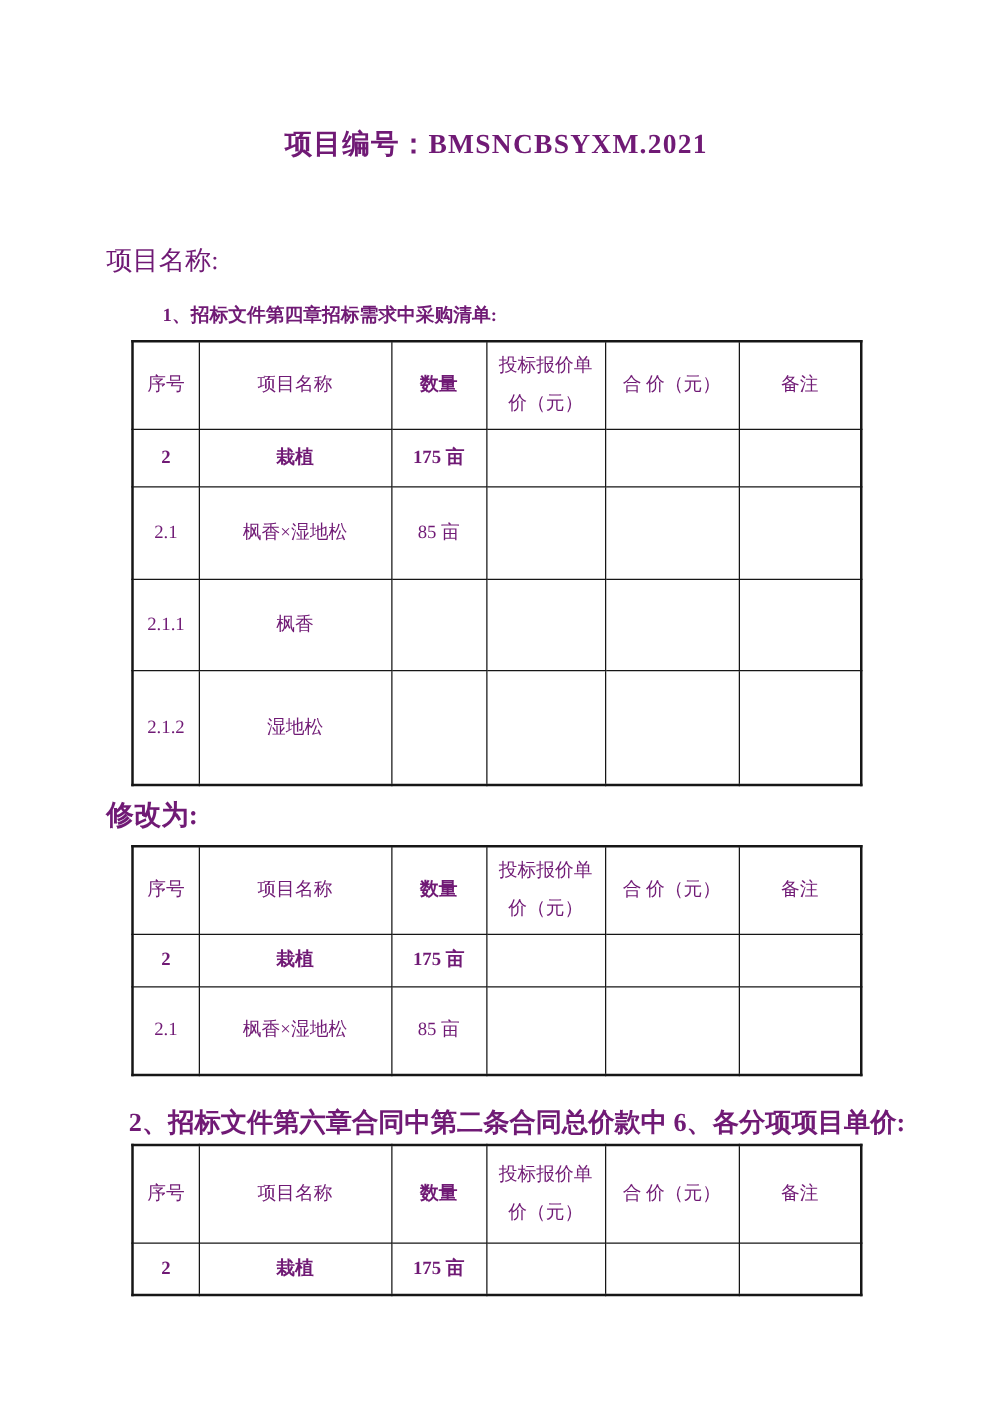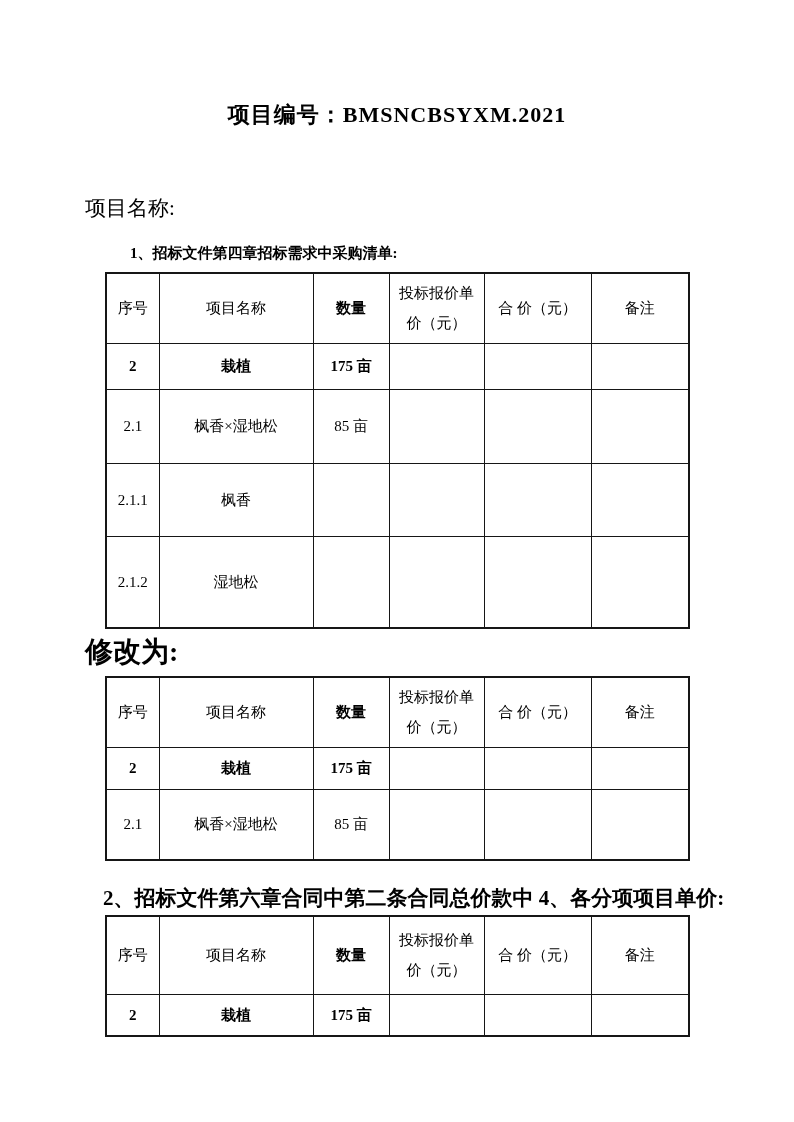--- a/index.html
+++ b/index.html
@@ -6,21 +6,21 @@
     margin: 0;
     padding: 0;
     background: #ffffff;
   }
   .page {
     position: relative;
     width: 794px;
     height: 1122px;
     margin: 0 auto;
     background: #ffffff;
-    color: #000000;
+    color: #701a75;
     font-family: "Liberation Serif", "DejaVu Serif", serif;
     overflow: hidden;
   }
   .doc-title {
     padding-top: 100px;
     text-align: center;
     font-size: 22px;
     font-weight: bold;
     letter-spacing: 1px;
     line-height: 30px;
@@ -57,21 +57,21 @@
   .doc-table th { line-height: 30px; }
   .doc-table th.qty-col { font-weight: bold; }
   .t1 { margin-top: 4px; }
   .t1 tr.hdr    { height: 70px; }
   .t1 tr.r0     { height: 46px; }
   .t1 tr.r1     { height: 74px; }
   .t1 tr.r2     { height: 73px; }
   .t1 tr.r3     { height: 92px; }
   .modified-label {
     margin: 9px 0 0 85px;
-    font-size: 28px;
+    font-size: 22px;
     font-weight: bold;
     line-height: 28px;
   }
   .t2 { margin-top: 10px; }
   .t2 tr.hdr { height: 70px; }
   .t2 tr.r0  { height: 42px; }
   .t2 tr.r1  { height: 71px; }
   .sec-heading-2 {
     margin: 22px 56px 0 62px;
     font-size: 21px;
@@ -180,21 +180,21 @@
       <td>2.1</td>
       <td>枫香×湿地松</td>
       <td>85 亩</td>
       <td></td>
       <td></td>
       <td></td>
     </tr>
   </tbody>
     </table>
 
-  <div class="sec-heading-2">2、招标文件第六章合同中第二条合同总价款中 4、各分项项目单价:</div>
+  <div class="sec-heading-2">2、招标文件第六章合同中第二条合同总价款中 6、各分项项目单价:</div>
 
   <table class="doc-table t3">
     <colgroup>
       <col style="width:53px">
         <col style="width:154px">
         <col style="width:76px">
       <col style="width:95px">
         <col style="width:107px">
         <col style="width:98px">
     </colgroup>

